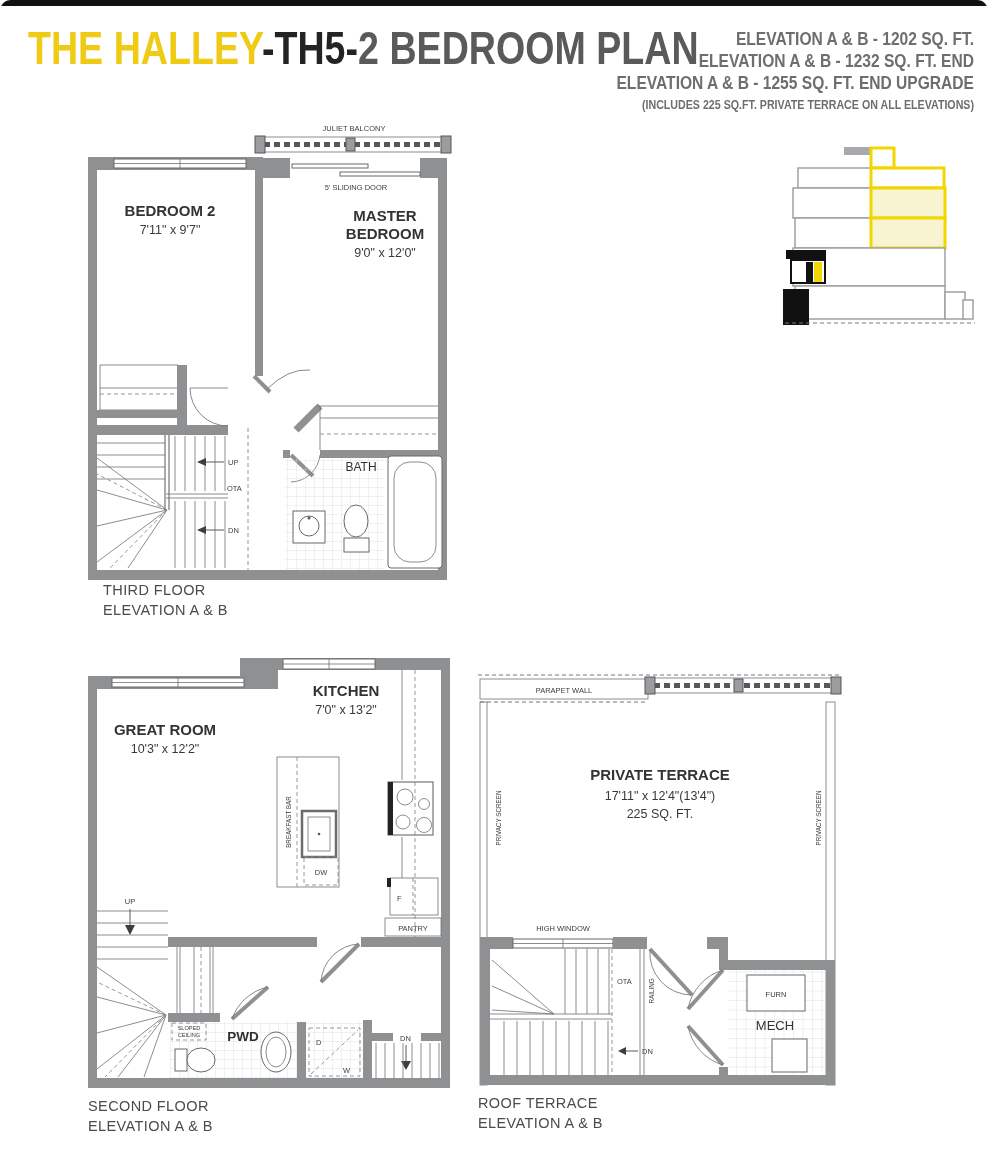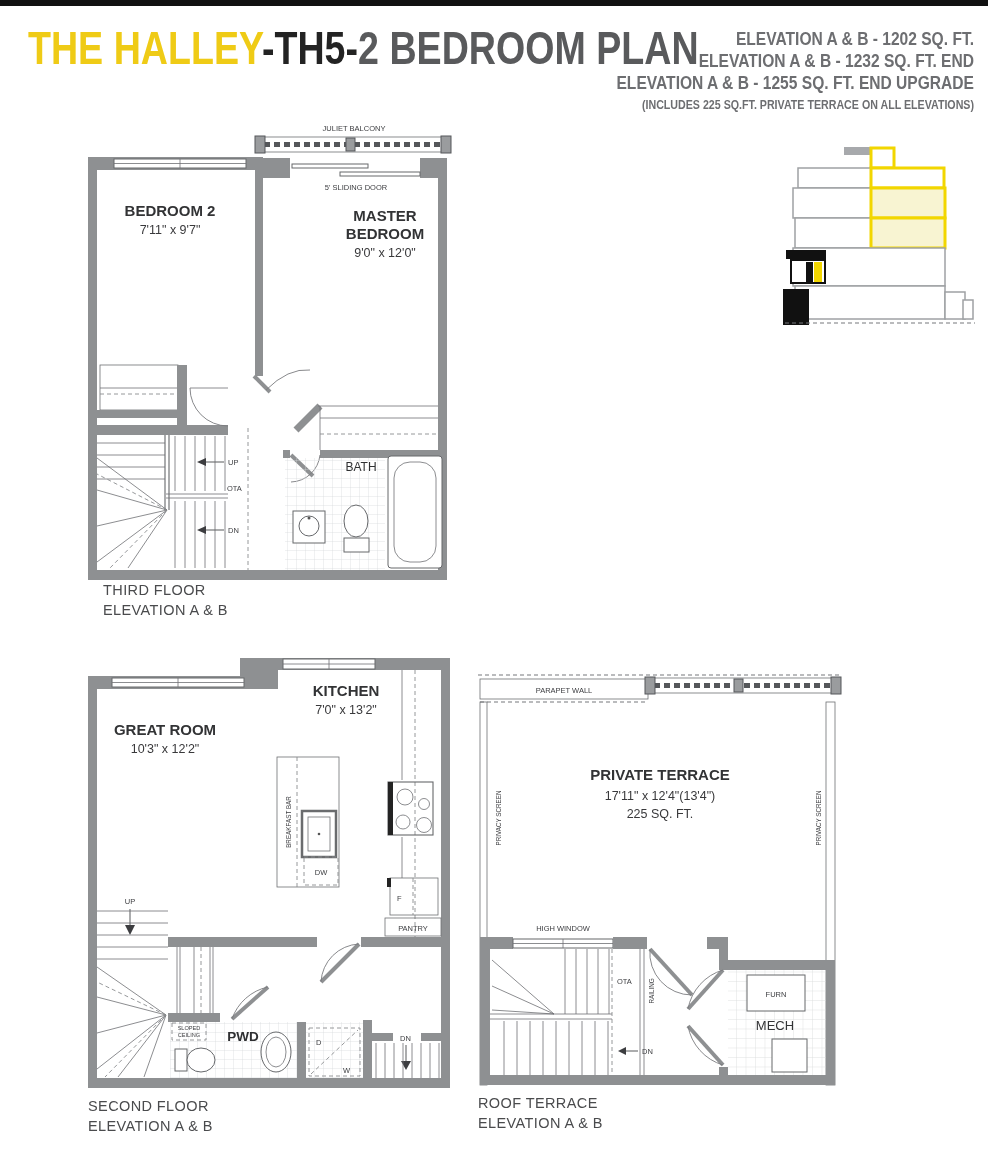--- a/index.html
+++ b/index.html
@@ -1,17 +1,17 @@
 <!DOCTYPE html>
 <html><head>
 <meta charset="utf-8">
 <style>
   html,body{margin:0;padding:0;background:#fff;}
   .page{position:relative;width:988px;height:1169px;background:#fff;overflow:hidden;
-        font-family:"Liberation Sans",sans-serif;}
+        font-family:"Liberation Sans",sans-serif;border-radius:11px;}
   .topbar{position:absolute;left:0;top:0;width:988px;height:6px;background:#111;}
   .title{position:absolute;left:28px;top:20px;font-size:47px;font-weight:bold;
          white-space:nowrap;letter-spacing:0px;transform:scaleX(.8);transform-origin:left top;}
   .title .brand{color:#EFCB16;}
   .title .model{color:#232323;}
   .title .rest{color:#595A5C;}
   .hdr{position:absolute;right:14px;top:28px;text-align:right;color:#6D6E71;
        font-weight:bold;transform:scaleX(.82);transform-origin:right top;}
   .hdr .l{font-size:19px;line-height:22px;white-space:nowrap;}
   .hdr .note{font-size:13px;line-height:18px;margin-top:2px;white-space:nowrap;}

